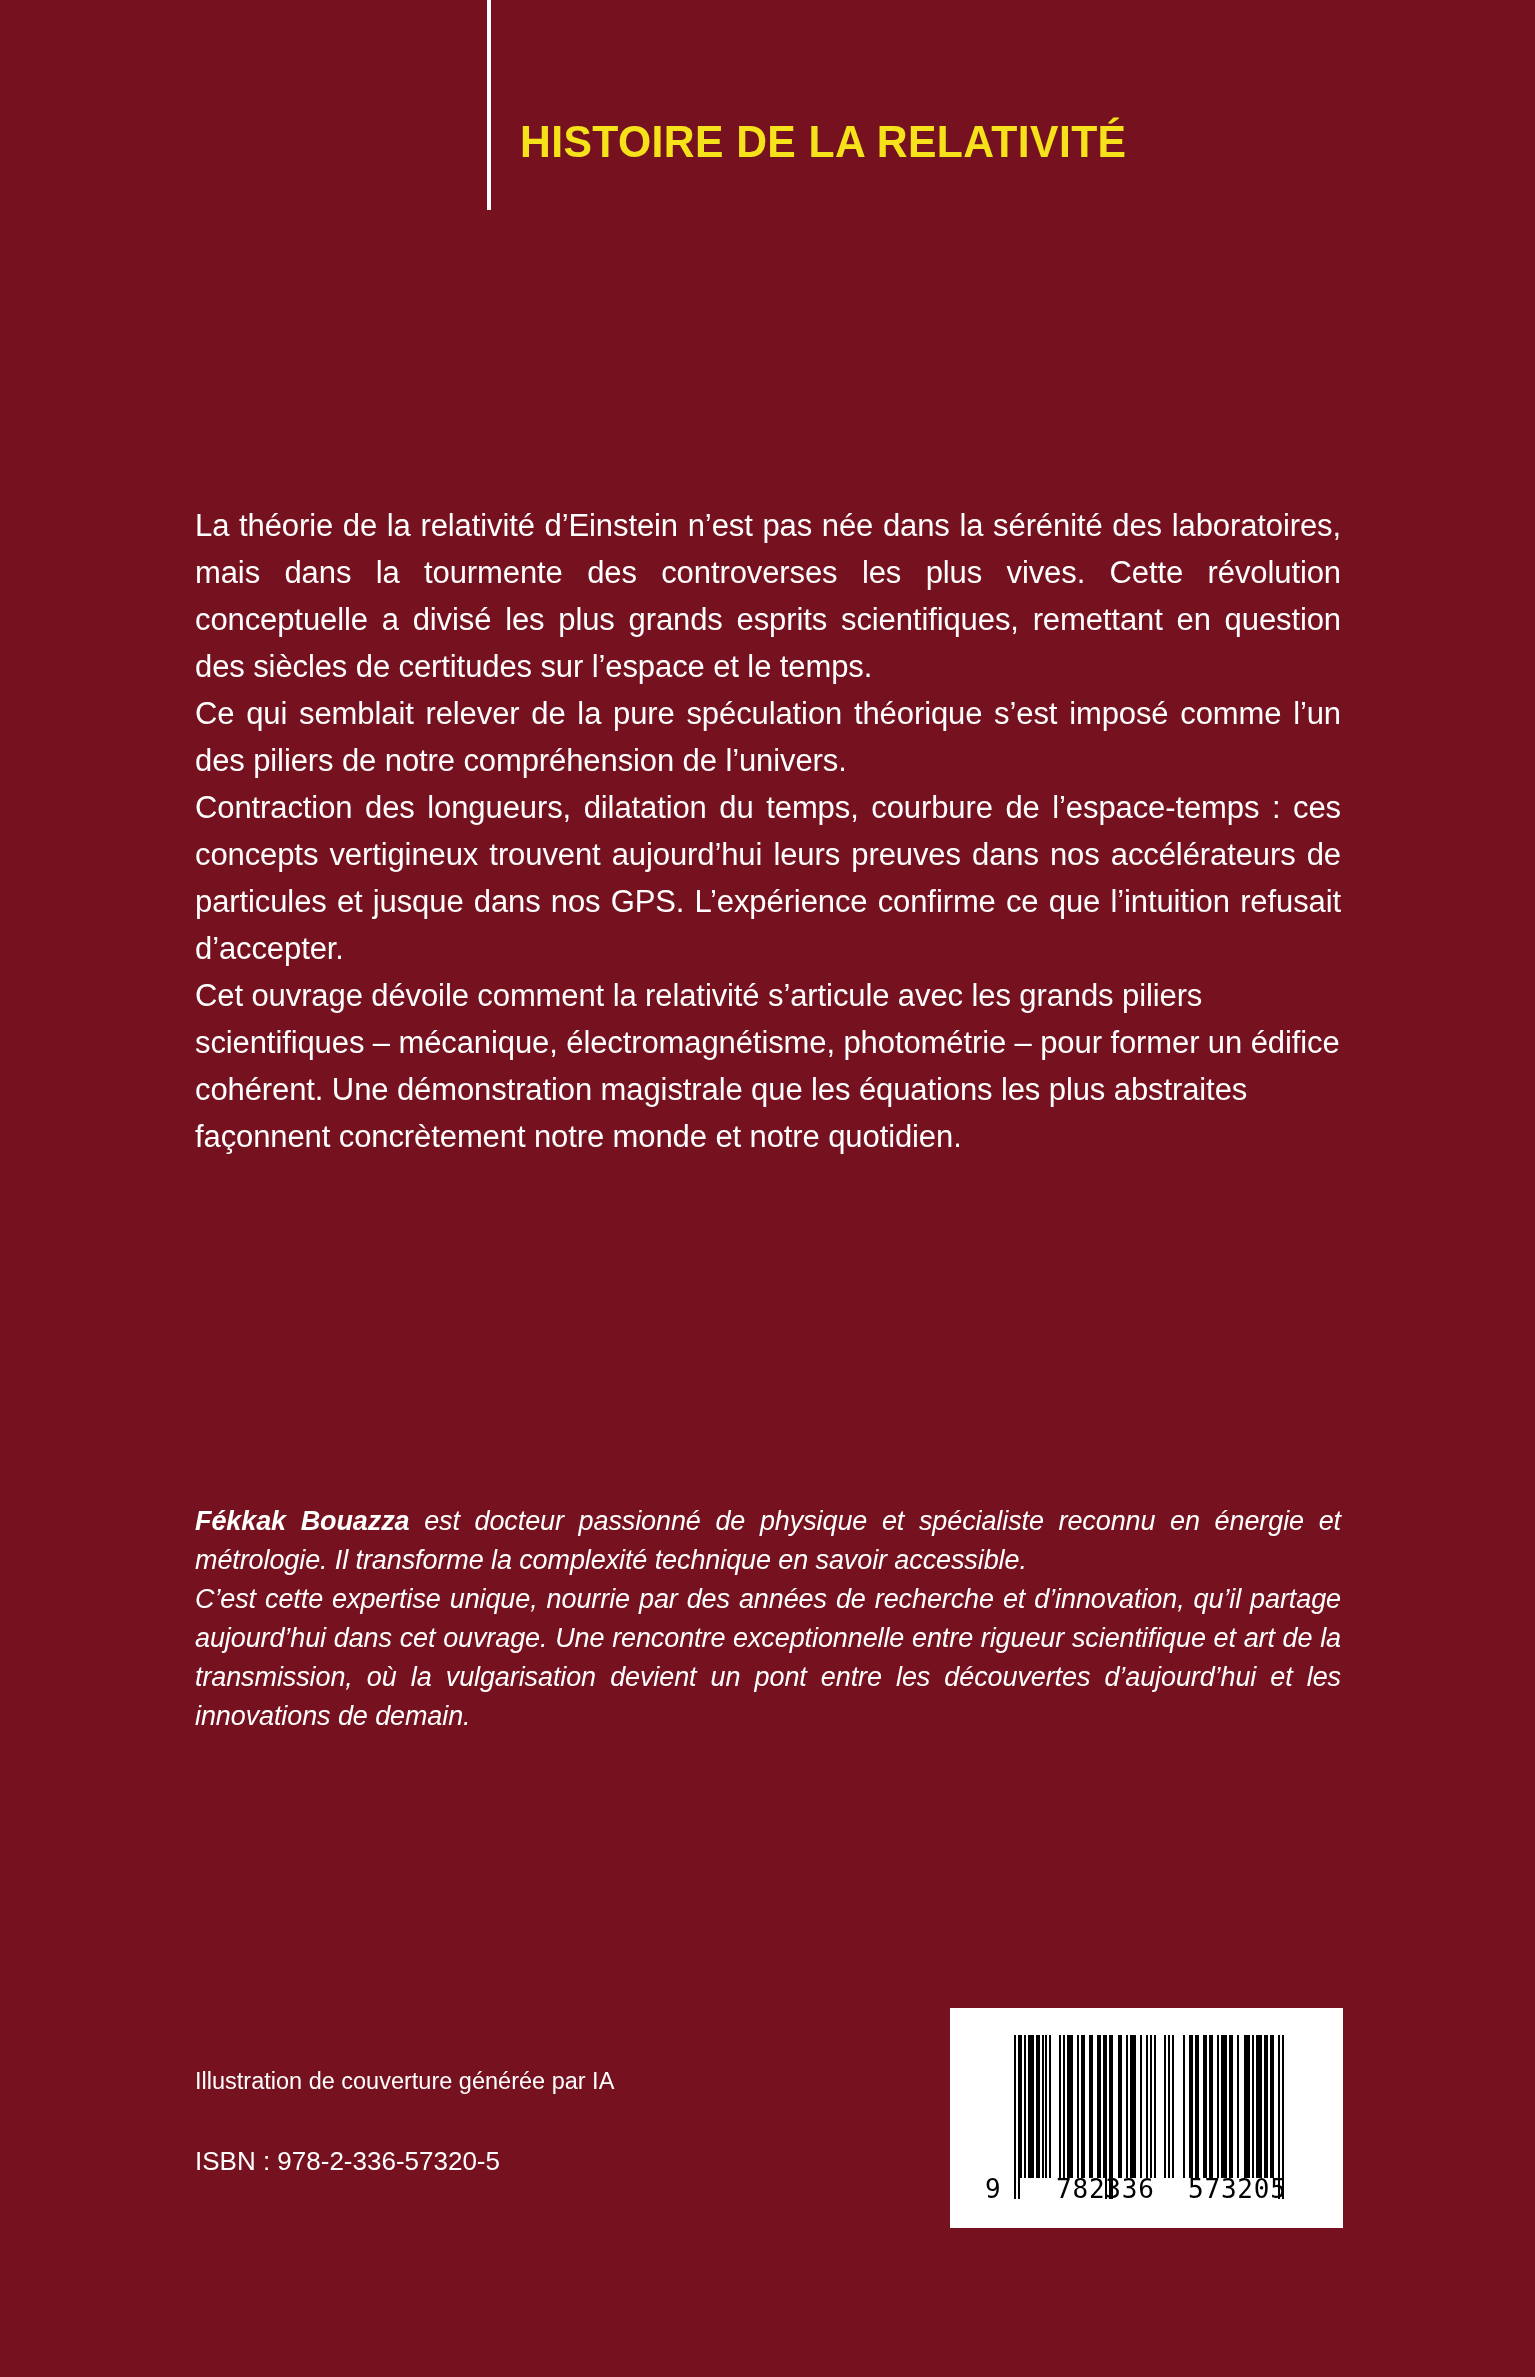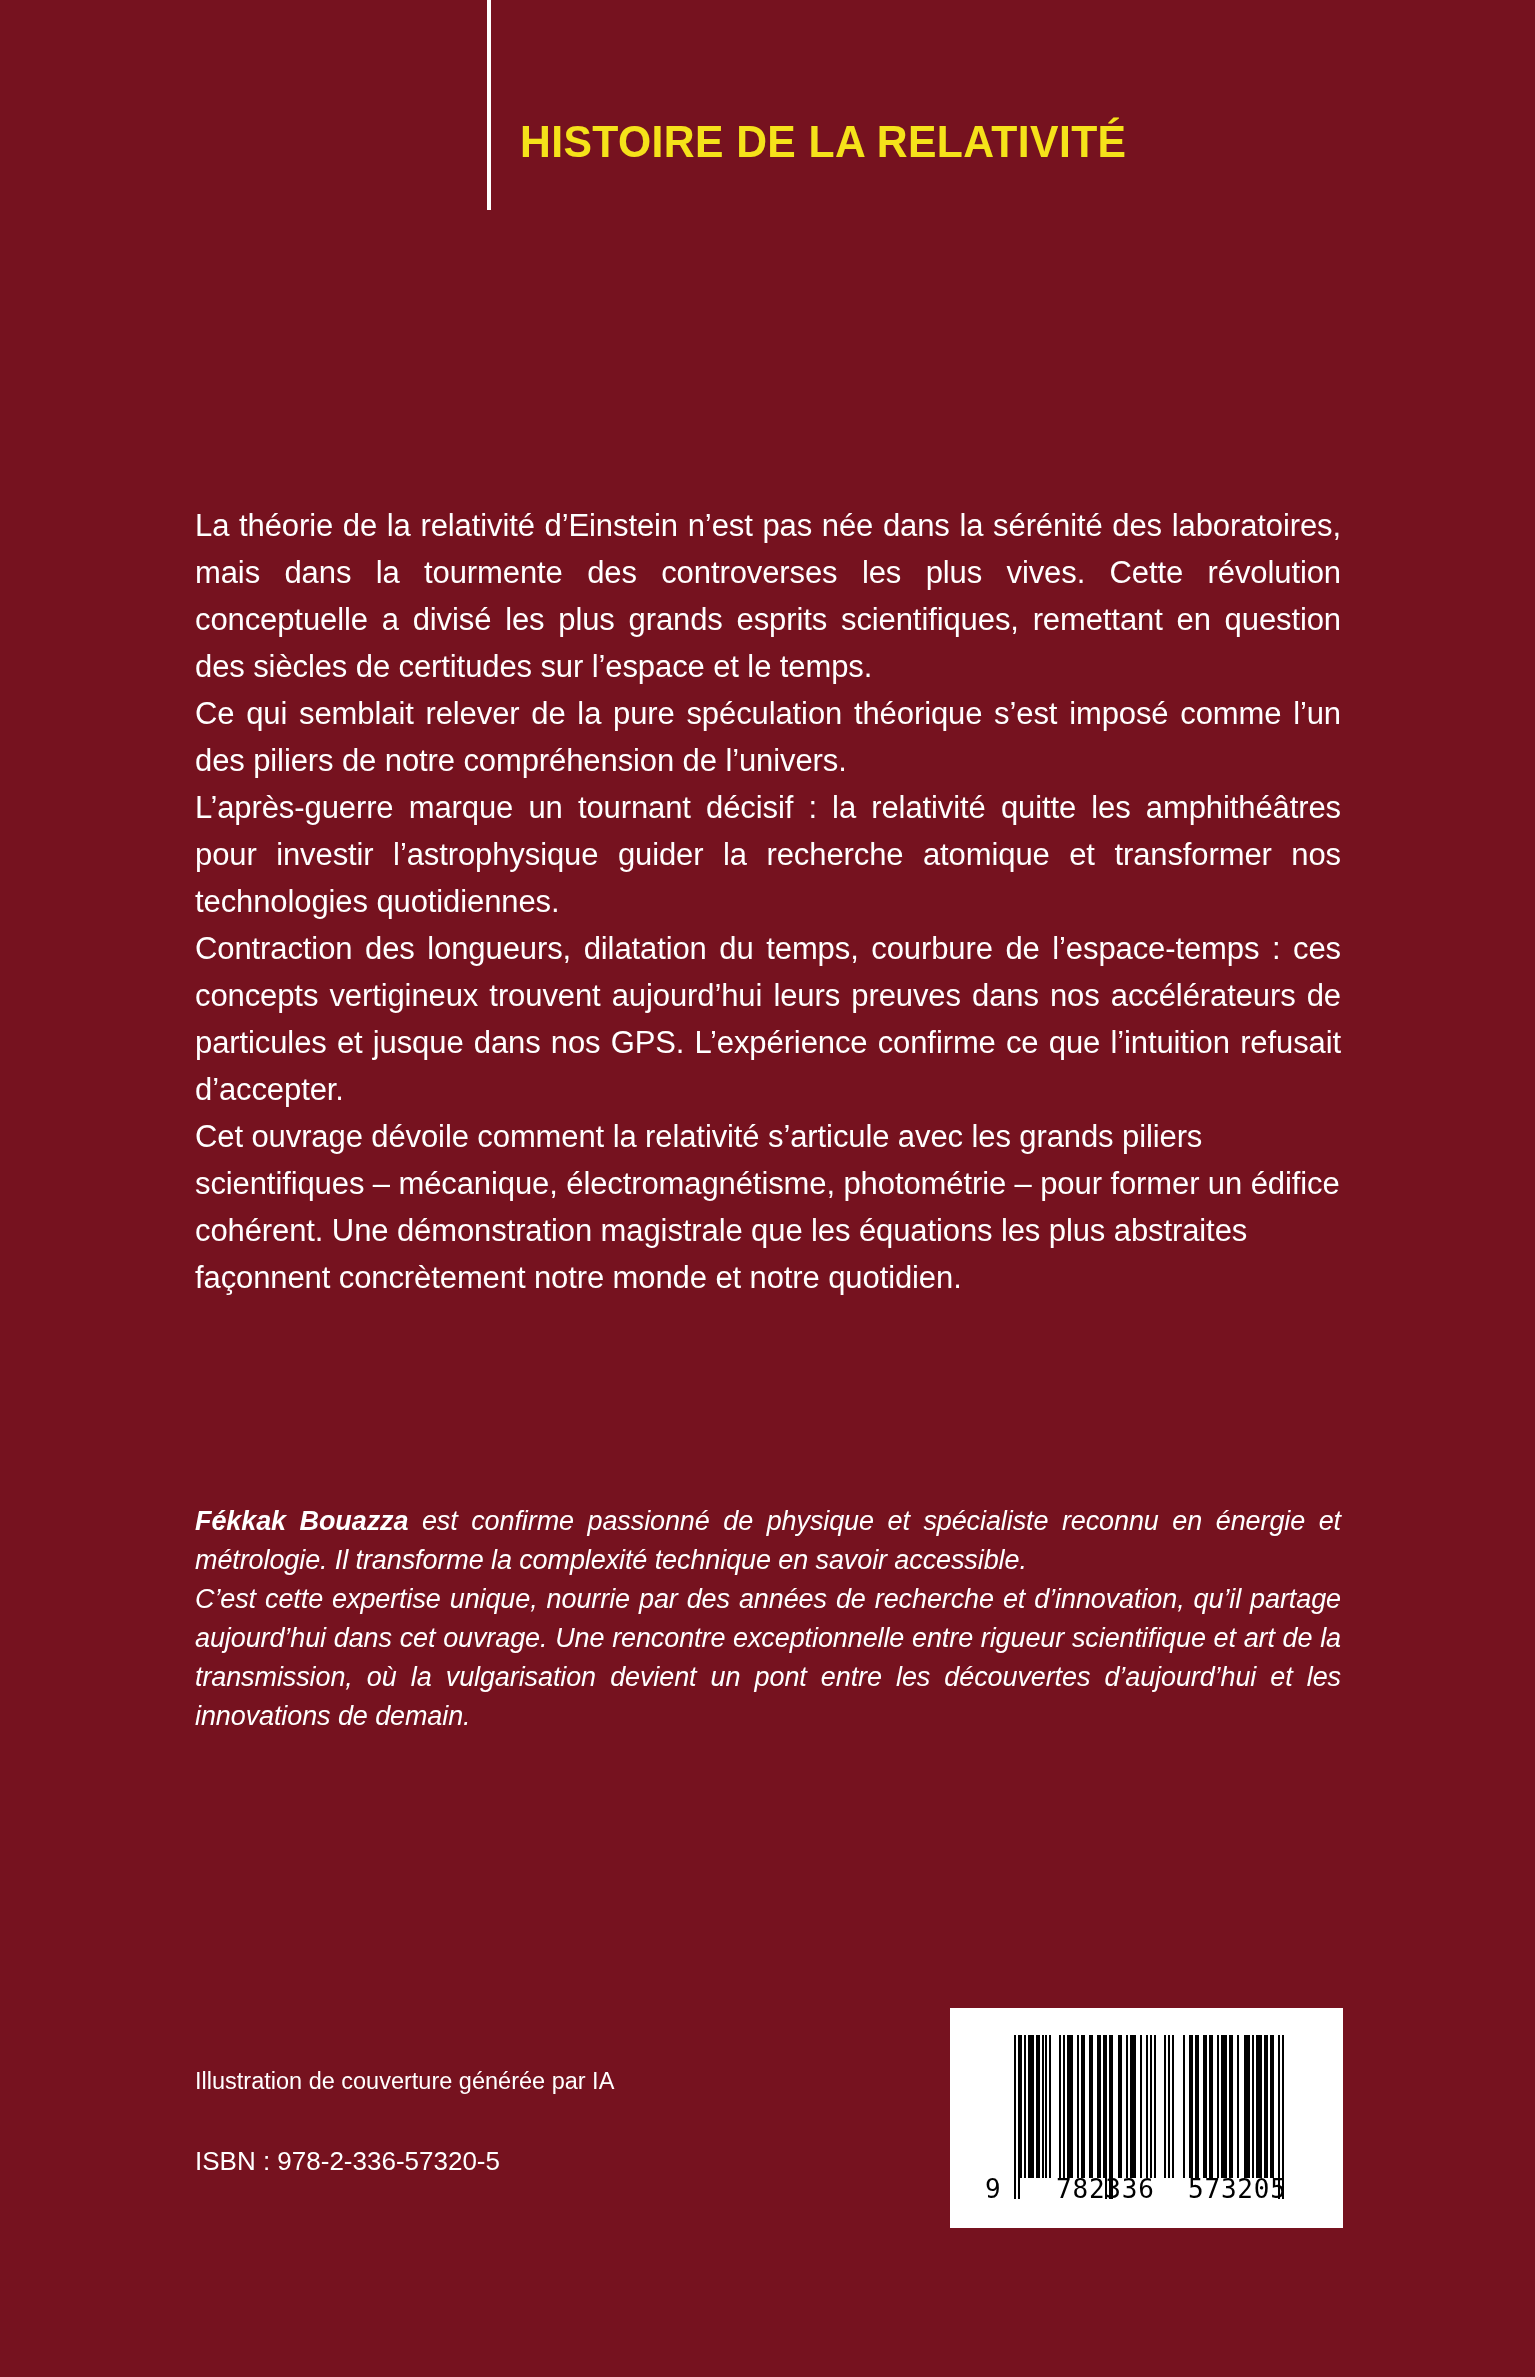--- a/index.html
+++ b/index.html
@@ -188,27 +188,26 @@
 
 
   <div class="header-divider"></div>
 
   <div class="book-title">HISTOIRE DE LA RELATIVITÉ</div>
 </div>
 
 <div class="blurb">
   <p>La théorie de la relativité d’Einstein n’est pas née dans la sérénité des laboratoires, mais dans la tourmente des controverses les plus vives. Cette révolution conceptuelle a divisé les plus grands esprits scientifiques, remettant en question des siècles de certitudes sur l’espace et le temps.</p>
   <p>Ce qui semblait relever de la pure spéculation théorique s’est imposé comme l’un des piliers de notre compréhension de l’univers.</p>
-  <p>L’après-guerre marque un tournant décisif : la relativité quitte les amphithéâtres pour investir l’astrophysique guider la recherche atomique et transformer nos technologies quotidiennes.</p>
   <p>Contraction des longueurs, dilatation du temps, courbure de l’espace-temps : ces concepts vertigineux trouvent aujourd’hui leurs preuves dans nos accélérateurs de particules et jusque dans nos GPS. L’expérience confirme ce que l’intuition refusait d’accepter.</p>
   <p>Cet ouvrage dévoile comment la relativité s’articule avec les grands piliers scientifiques – mécanique, électromagnétisme, photométrie – pour former un édifice cohérent. Une démonstration magistrale que les équations les plus abstraites façonnent concrètement notre monde et notre quotidien.</p>
 </div>
 
 <div class="bio">
-  <p><span class="author-name">Fékkak Bouazza</span><span> est confirme passionné de physique et spécialiste reconnu en énergie et métrologie. Il transforme la complexité technique en savoir accessible.</span></p>
+  <p><span class="author-name">Fékkak Bouazza</span><span> est docteur passionné de physique et spécialiste reconnu en énergie et métrologie. Il transforme la complexité technique en savoir accessible.</span></p>
   <p>C’est cette expertise unique, nourrie par des années de recherche et d’innovation, qu’il partage aujourd’hui dans cet ouvrage. Une rencontre exceptionnelle entre rigueur scientifique et art de la transmission, où la vulgarisation devient un pont entre les découvertes d’aujourd’hui et les innovations de demain.</p>
 </div>
 
 <div class="footer">
   <p class="credit-line">Illustration de couverture générée par IA</p>
   <p class="isbn-line">ISBN : 978-2-336-57320-5</p>
 </div>
 
 <div class="barcode-box">
   <div class="barcode-bars" id="barcode-bars">

